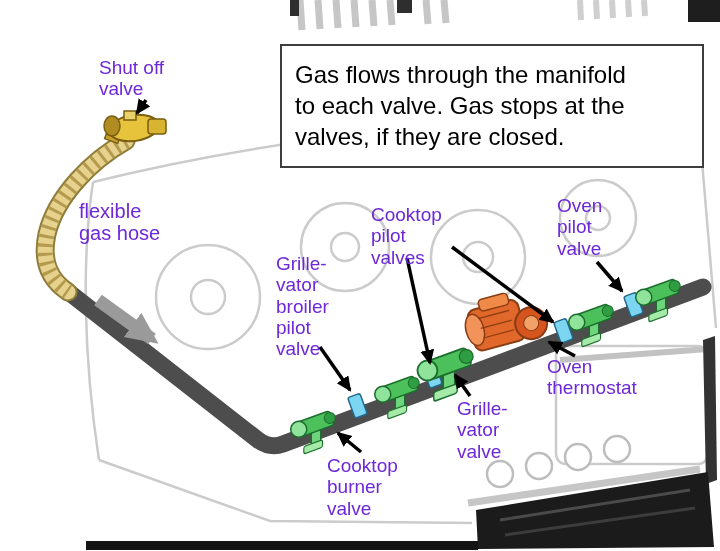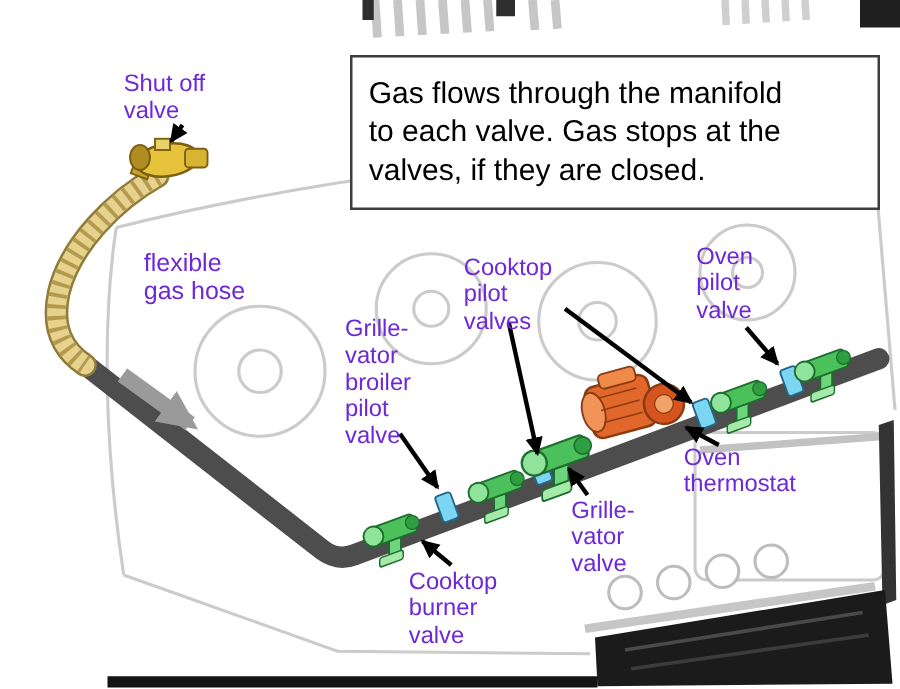--- a/index.html
+++ b/index.html
@@ -1,20 +1,20 @@
 <!DOCTYPE html>
 <html style="--manifold-gray: #4d4d4d; --valve-green: #4cc05a; --pilot-blue: #7cd6f2; --thermostat-orange: #e2672a; --hose-yellow: #e6d28c; --shutoff-brass: #e7c33c; --flow-arrow-gray: #9a9a9a;"><head>
 <meta charset="utf-8">
 <style>
   html,body{margin:0;padding:0;background:#fff;}
   .stage{position:relative;width:720px;height:551px;background:#fff;overflow:hidden;
          font-family:"Liberation Sans",sans-serif;}
   .stage svg{position:absolute;left:0;top:0;}
   .label{position:absolute;color:#6d28d9;font-size:19px;line-height:1.12;white-space:pre-line;}
-  .label.big{font-size:20px;margin-left:36px;}
+  .label.big{font-size:20px;}
   .infobox{position:absolute;left:262px;top:44px;width:394px;background:#fff;
            border:2px solid #3d3d3d;padding:13px 13px;font-size:24px;line-height:1.3;
            color:#000;white-space:pre-line;margin-left:18px;}
   .manifold-path{stroke:var(--manifold-gray,#4d4d4d);fill:none;}
   .hose-core{stroke:var(--hose-yellow,#e6d28c);fill:none;}
   .gvalve-body{fill:var(--valve-green,#4cc05a);}
   .bvalve-body{fill:var(--pilot-blue,#7cd6f2);}
   .thermo-body{fill:var(--thermostat-orange,#e2672a);}
   .brass{fill:var(--shutoff-brass,#e7c33c);}
   .flow{stroke:var(--flow-arrow-gray,#9a9a9a);}

